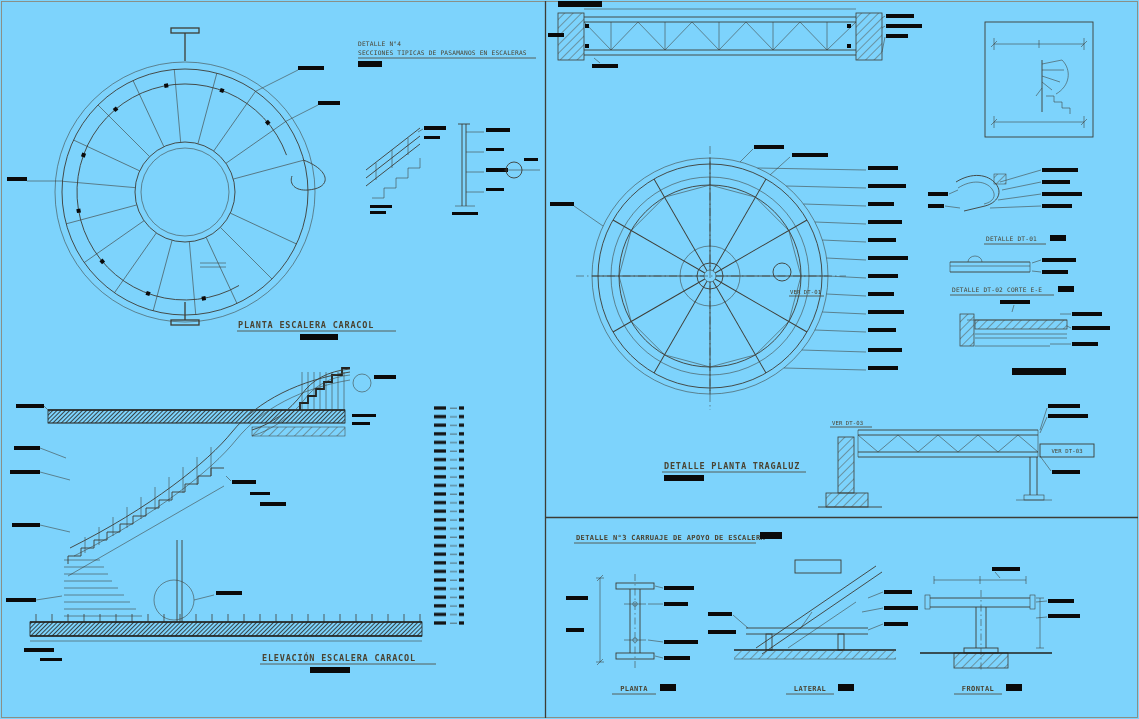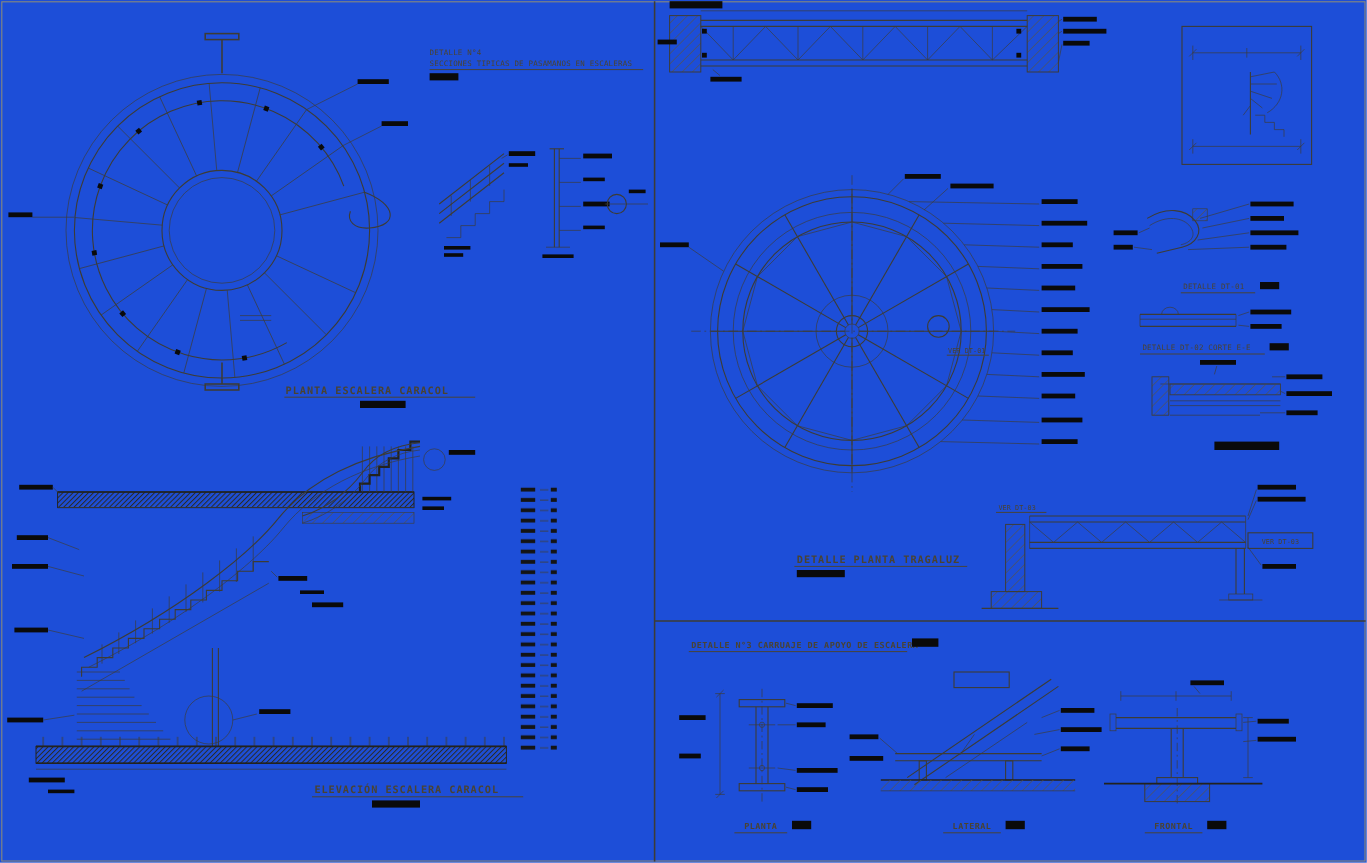--- a/index.html
+++ b/index.html
@@ -1,16 +1,16 @@
 <!DOCTYPE html>
 <html><head>
 <meta charset="utf-8">
 <style>
   html,body{margin:0;padding:0;background:#e8e8e4;}
-  .sheet{position:relative;width:1139px;height:719px;background:#1d4ed8;overflow:hidden;}
+  .sheet{position:relative;width:1139px;height:719px;background:#7dd3fc;overflow:hidden;}
   svg{display:block;}
   .ln{stroke:#3d3c35;fill:none;stroke-width:.9;}
   .thin{stroke-width:.55;}
   .med{stroke-width:1.3;}
   .thick{stroke-width:1.8;}
   .dark{stroke:#22221e;}
   .bar{fill:#0a0a0a;stroke:none;}
   .ul{stroke:#4a4331;stroke-width:.8;}
   .frame{stroke:#8a897c;stroke-width:.9;fill:none;}
   text{fill:#4a4331;font-family:"DejaVu Sans Mono","Liberation Mono",monospace;}

